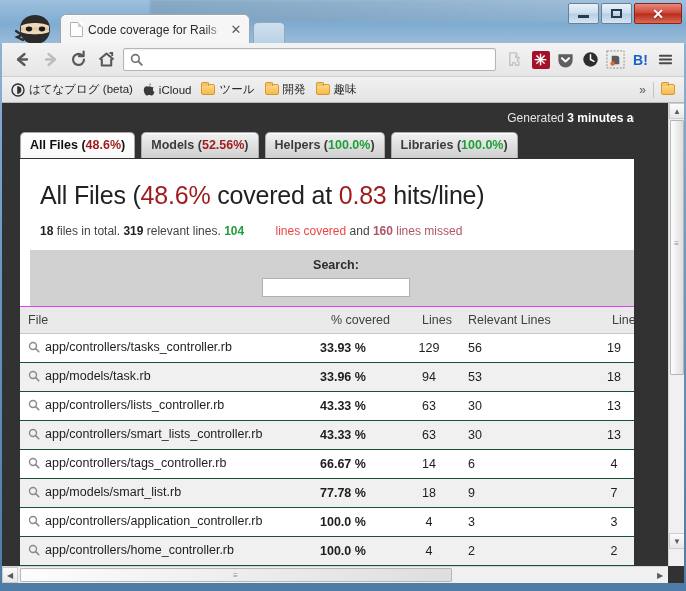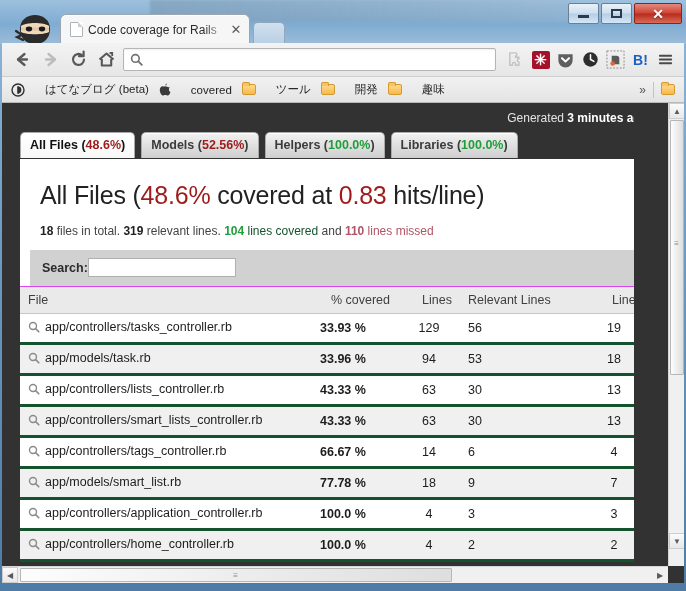--- a/index.html
+++ b/index.html
@@ -131,21 +131,21 @@
 
   
   #bookmarks {
     position: absolute; left: 2px; top: 77px; width: 682px; height: 26px;
     background: linear-gradient(to bottom, #f1f1f1, #e4e4e4);
     border-bottom: 1px solid #b9b9b9;
     display: flex; align-items: center; padding: 0 4px;
     font-size: 11.5px; color: #1f1f1f;
   }
   .bm {
-    display: flex; align-items: center; gap: 20px;
+    display: flex; align-items: center; gap: 4px;
     padding: 2px 5px; white-space: nowrap; border-radius: 2px;
   }
   .folder-ico {
     width: 14px; height: 11px; flex: none;
     background: linear-gradient(to bottom, #ffd98a, #f6b94c);
     border: 1px solid #d49a2e; border-radius: 1px 2px 2px 2px;
     position: relative;
   }
   .folder-ico:before {
     content: ""; position: absolute; left: -1px; top: -3px;
@@ -211,51 +211,51 @@
   #card h1 {
     font-size: 25px; font-weight: normal; color: #222;
     padding: 4px 0 0 20px; letter-spacing: -.2px;
   }
   #card h1 .big-low { color: #9e1b1b; }
   #summary {
     font-size: 12px; color: #444; padding: 14px 0 12px 20px;
   }
   #summary b { font-weight: bold; color: #222; }
   #summary .cov { color: #1f9f3a; font-weight: bold; }
-  #summary .cov-txt { color: #14532d; }
+  #summary .cov-txt { color: #ef4444; padding-left: 28px; }
   #summary .miss { color: #b05566; font-weight: bold; }
   #summary .miss-txt { color: #b05566; }
 
   
   #search-row {
     margin: 0 10px 0 10px; padding: 8px 10px 9px 12px;
     background: #d1d1d1;
-    display: flex; align-items: center; 
-    font-size: 12.5px; font-weight: bold; color: #2c2c2c;
+    display: flex; align-items: center; gap: 6px;
+    font-size: 12.5px; font-weight: bold; color: #2c2c2c; flex-direction: column;
   }
   #search-input {
     width: 148px; height: 19px;
     border: 1px solid #b0b0b0; background: #fff;
     font-size: 12px; padding: 0 3px;
     font-family: "Liberation Sans", sans-serif;
     outline: none;
   }
 
   
   table#files { width: 100%; border-collapse: collapse; table-layout: fixed; }
   table#files th {
     background: #eaeaea;
     border-top: 1px solid #d946ef; border-bottom: 1px solid #c7c7c7;
     font-size: 12.5px; font-weight: normal; color: #3f3f3f;
     padding: 6px 8px; text-align: left;
   }
   table#files th.num { text-align: right; }
   table#files td {
     font-size: 12.5px; color: #1d1d1d; padding: 6px 8px;
-    border-bottom: 3px solid #14532d; white-space: nowrap;
+    border-bottom: 1px solid #14532d; white-space: nowrap;
   }
   table#files td.num  { text-align: center; }
   table#files td.pct  { text-align: left; font-weight: bold; }
   table#files tr:nth-child(even) td { background: #f0f0f0; }
   table#files tr:nth-child(odd)  td { background: #fff; }
   .mag {
     display: inline-block; width: 13px; vertical-align: -2px; margin-right: 4px;
   }
   
   col.c-file { width: 292px; }
@@ -417,21 +417,21 @@
         <path d="M7 3.2 L7 10.8" stroke="#303030" stroke-width="1.6"></path>
         <path d="M7 3.6 a3.4 3.4 0 0 1 0 6.8 Z" fill="#303030"></path>
       </svg>
       <span>はてなブログ (beta)</span>
     </div>
     <div class="bm">
       <svg width="12" height="14" viewBox="0 0 12 14" style="flex:none">
         <path d="M6 3.3 C7.6 3.3 8.8 4.2 9.6 4.2 C10.3 4.2 11 3.7 11 3.7 C11 3.7 9.9 5 9.9 6.6 C9.9 8.5 11.4 9.2 11.4 9.2 C11.4 9.2 10.4 12.4 8.9 12.4 C8 12.4 7.4 11.9 6.3 11.9 C5.2 11.9 4.5 12.4 3.8 12.4 C2.3 12.4 0.8 9.2 0.8 6.9 C0.8 4.6 2.3 3.3 3.7 3.3 C4.7 3.3 5.3 3.9 6 3.3 Z" fill="#3a3a3a"></path>
         <path d="M7.6 0.3 C7.9 1.2 7.4 2.3 6.6 2.7 C6.3 1.7 6.9 0.7 7.6 0.3 Z" fill="#3a3a3a"></path>
       </svg>
-      <span>covered</span>
+      <span>iCloud</span>
     </div>
     <div class="bm">
       <span class="folder-ico"></span>
       <span>ツール</span>
     </div>
     <div class="bm">
       <span class="folder-ico"></span>
       <span>開発</span>
     </div>
     <div class="bm">
@@ -467,21 +467,21 @@
         </div>
         <div class="gtab">
           <span>Libraries</span>
           <span> (</span><span class="pct-high">100.0%</span><span>)</span>
         </div>
       </div>
 
       <div id="card">
         <h1><span>All Files (</span><span class="big-low">48.6%</span><span> covered at </span><span class="big-low">0.83</span><span> hits/line)</span></h1>
 
-        <div id="summary"><b>18</b><span> files in total. </span><b>319</b><span> relevant lines. </span><span class="cov">104</span><span class="cov-txt"> lines covered</span><span> and </span><span class="miss">110</span><span class="miss-txt"> lines missed</span></div>
+        <div id="summary"><b>18</b><span> files in total. </span><b>319</b><span> relevant lines. </span><span class="cov">104</span><span class="cov-txt"> lines covered</span><span> and </span><span class="miss">160</span><span class="miss-txt"> lines missed</span></div>
 
         <div id="search-row">
           <label>Search:</label>
           <input id="search-input" type="text" value="" style="">
         </div>
 
         <table id="files">
           <colgroup>
             <col class="c-file">
               <col class="c-pct">

